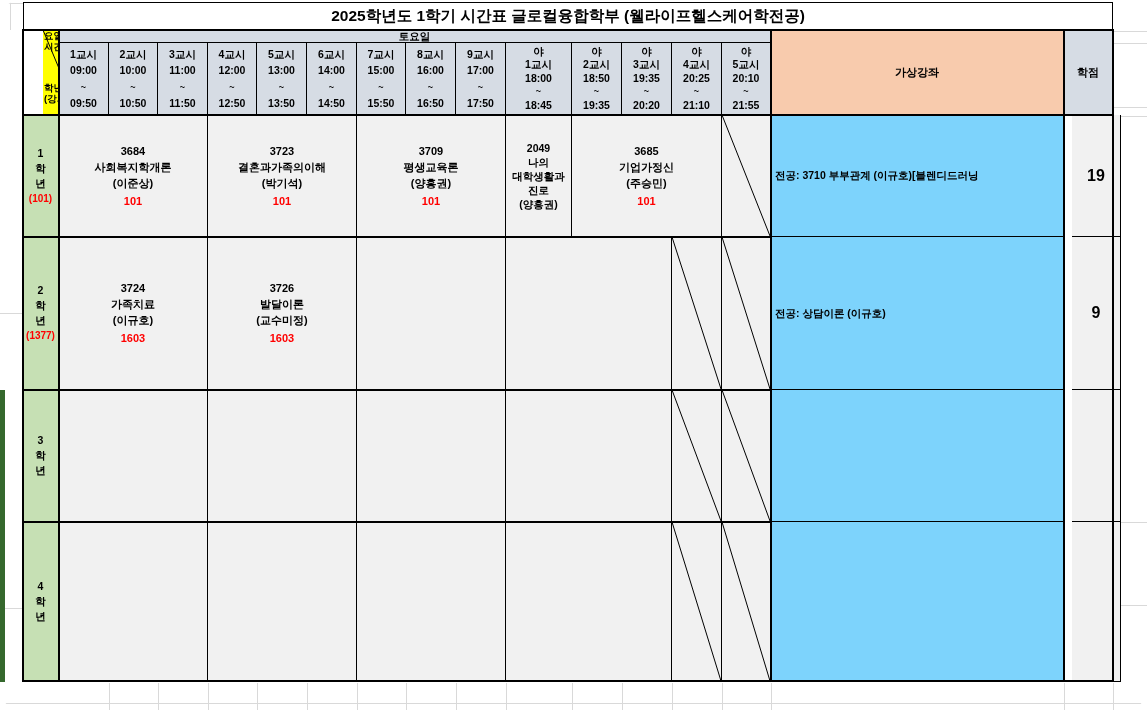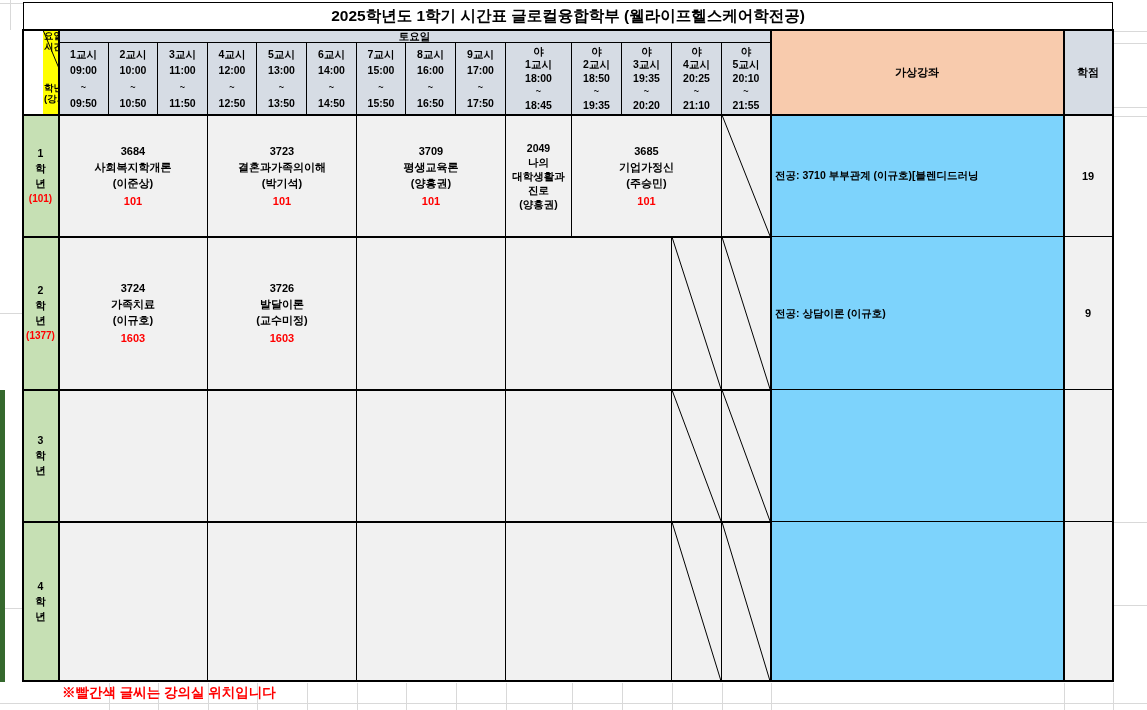--- a/index.html
+++ b/index.html
@@ -1,17 +1,17 @@
 <!DOCTYPE html>
 <html><head>
 <meta charset="utf-8">
 <style>
   html,body{margin:0;padding:0;background:#fff;}
   .sheet{position:relative;width:1147px;height:710px;background:#ffffff;overflow:hidden;
-         font-family:"Liberation Sans", sans-serif;font-weight:700;color:#000;}
+         font-family:"Liberation Sans", sans-serif;font-weight:700;color:#000;border-radius:21px;}
   .cell{position:absolute;box-sizing:border-box;border-right:1px solid #000;border-bottom:1px solid #000;
         background:#F1F1F1;display:flex;flex-direction:column;align-items:center;justify-content:center;
         text-align:center;overflow:hidden;}
   .hdr{background:#D6DCE4;}
   .yellowbg{background:#7dd3fc;}
   .orangebg{background:#F8CBAD;}
   .greenbg{background:#C6E0B4;}
   .title-box{position:absolute;box-sizing:border-box;border:1px solid #000;background:#fff;
              display:flex;align-items:center;justify-content:center;font-size:15.5px;}
   .hl{font-size:10.5px;line-height:13.5px;}
@@ -19,21 +19,21 @@
   .tld{font-size:9px;}
   .sat{font-size:10.5px;line-height:12px;}
   .cl{font-size:11px;line-height:16px;text-align:center;}
   .cl.name{word-break:keep-all;}
   .room{color:#FF0000;margin-top:2px;}
   .smallcell .cl{font-size:10.5px;line-height:14px;}
   .yl{font-size:10.5px;line-height:15px;}
   .yr-room{color:#FF0000;font-size:10px;line-height:15px;white-space:nowrap;}
   .virt{align-items:flex-start;justify-content:center;text-align:left;padding-left:4px;}
   .vl{font-size:10.5px;line-height:17px;white-space:nowrap;}
-  .cr{font-size:11px;}
+  .cr{font-size:16px;margin-left:8px;}
   .corner{background:#FFFF00;justify-content:space-between;align-items:flex-start;text-align:left;padding:1px 0 10px 1px;margin-left:20px;}
   .corner .ctext{font-size:9.5px;line-height:10.5px;word-break:break-all;}
   .corner .cbot .ctext{white-space:nowrap;}
   .diagsvg{position:absolute;left:0;top:0;width:100%;height:100%;}
   .thick{position:absolute;background:#000;}
   .faint{position:absolute;background:#D9D9D9;}
   .sliver{position:absolute;background:#35682D;}
   .footnote{position:absolute;color:#FF0000;font-size:13.5px;white-space:nowrap;}
 </style>
 </head>
@@ -309,15 +309,14 @@
   <div class="thick" style="left:770px;top:30px;width:2px;height:652px"></div>
   <div class="thick" style="left:1063px;top:30px;width:2px;height:652px"></div>
   <div class="thick" style="left:1112px;top:29px;width:2px;height:653px"></div>
   <div class="thick" style="left:23px;top:29px;width:1090px;height:2px"></div>
   <div class="thick" style="left:23px;top:114px;width:1090px;height:2px"></div>
   <div class="thick" style="left:23px;top:236px;width:748px;height:2px"></div>
   <div class="thick" style="left:23px;top:389px;width:748px;height:2px"></div>
   <div class="thick" style="left:23px;top:521px;width:748px;height:2px"></div>
   <div class="thick" style="left:23px;top:680px;width:1090px;height:2px"></div>
 
-  <div class="footnote" style="left:62px;top:684px">※빨간색 글씨는 강의실 위치입니다</div>
 
 </div>
 
 </body></html>

